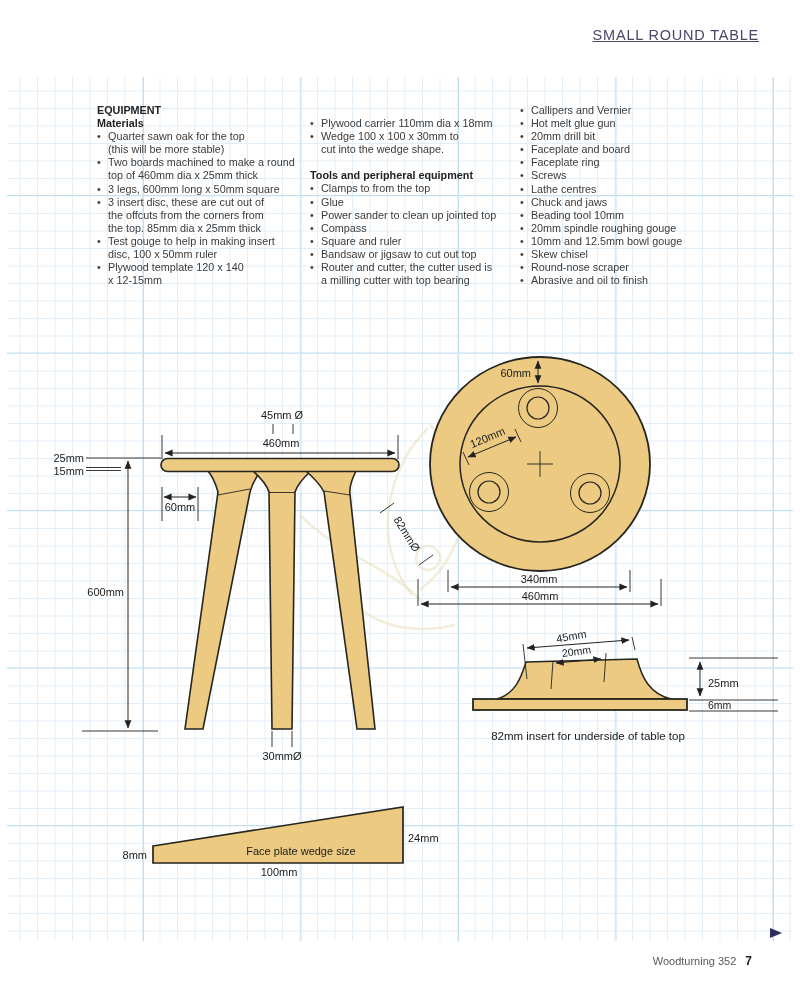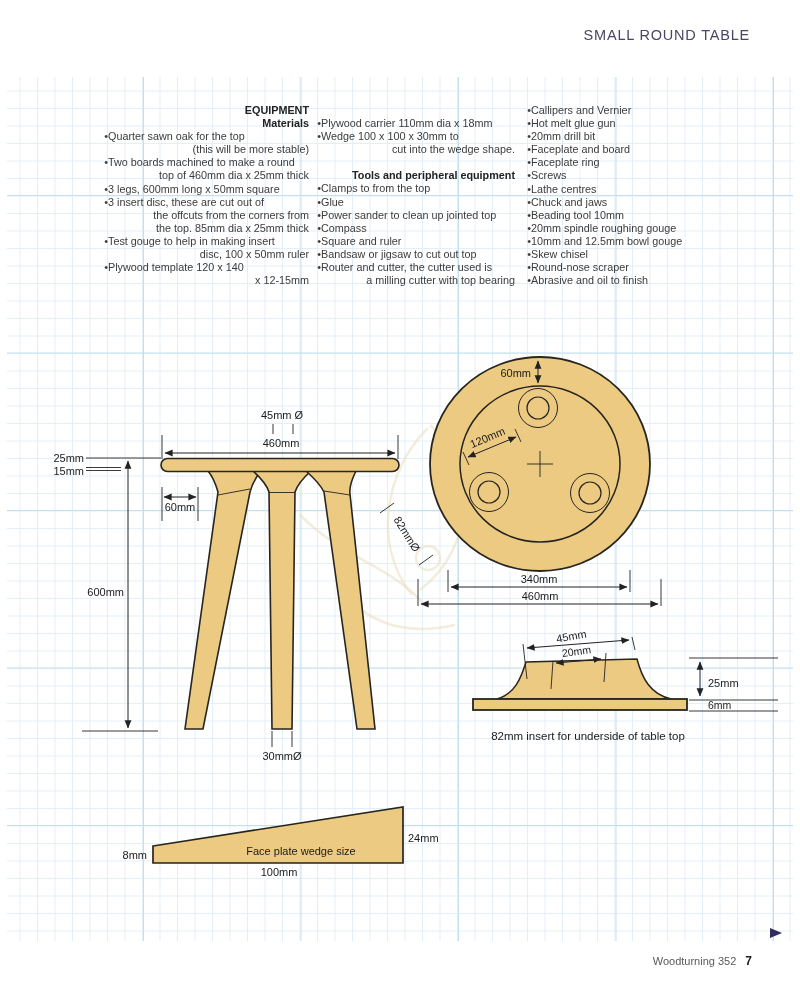--- a/index.html
+++ b/index.html
@@ -10,27 +10,27 @@
   body{position:relative;width:800px;height:1000px;background:#ffffff;
        font-family:"Liberation Sans",sans-serif;overflow:hidden;}
   .grid{position:absolute;left:7px;top:77px;width:786px;height:864px;
     background-image:
       linear-gradient(to right, var(--gM) 1px, transparent 1px),
       linear-gradient(to bottom, var(--gM) 1px, transparent 1px),
       linear-gradient(to right, var(--gm) 1px, transparent 1px),
       linear-gradient(to bottom, var(--gm) 1px, transparent 1px);
     background-size:157.5px 157.5px,157.5px 157.5px,17.5px 17.5px,17.5px 17.5px;
     background-position:136px 0, 0 118px, 12.5px 0, 0 13.5px;}
-  .hdr{position:absolute;top:27px;right:50px;font-size:14.5px;letter-spacing:.8px;
-       color:var(--hdrc);}
+  .hdr{position:absolute;top:27px;right:41px;font-size:14.5px;letter-spacing:.8px;
+       color:var(--hdrc);text-decoration:underline;}
   .col{position:absolute;font-size:10.8px;line-height:13.1px;color:#3b3b3b;}
   .col1{left:97px;top:104px;width:212px;}
   .col2{left:310px;top:117px;width:205px;}
   .col3{left:520px;top:104px;width:190px;}
-  .ln{white-space:nowrap;text-align:right;}
+  .ln{white-space:nowrap;}
   .ln.head{font-weight:bold;color:#222;}
   .ln.b{display:flex;}
   .blt{width:11px;flex:0 0 11px;}
   .ln.c{padding-left:11px;}
   .ln.gap{height:13.1px;}
   svg{position:absolute;left:0;top:0;}
   .wood{fill:var(--wood);stroke:var(--outline);}
   .outline-only{fill:none;stroke:var(--outline);}
   .ln-dim{stroke:#222;stroke-width:1;fill:none;}
   .ln-ext{stroke:#222;stroke-width:0.9;fill:none;}

